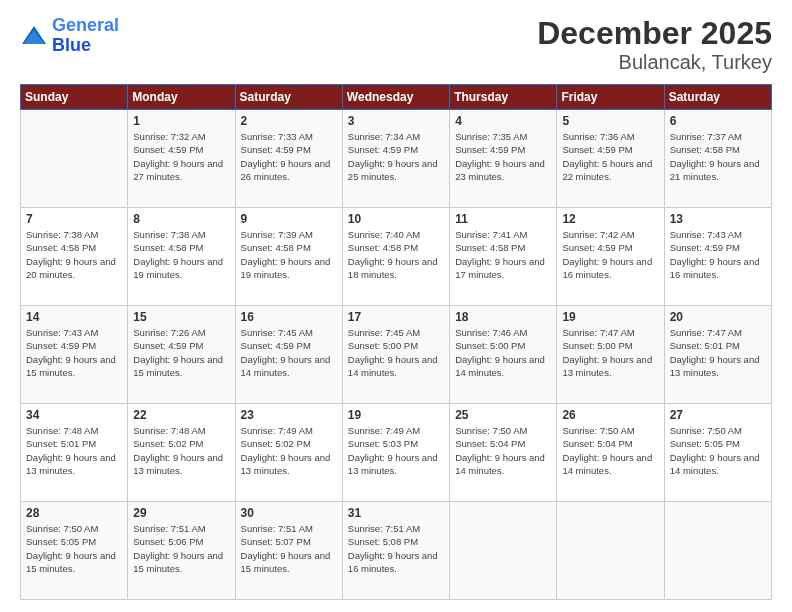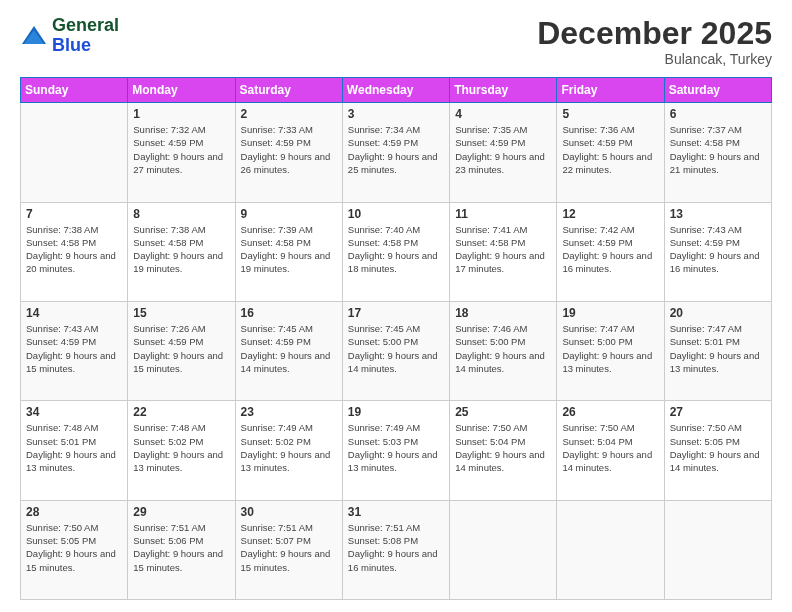--- a/index.html
+++ b/index.html
@@ -26,49 +26,49 @@
     .logo {
       display: flex;
       align-items: center;
       gap: 4px;
     }
     .logo-text {
       font-size: 18px;
       font-weight: bold;
       line-height: 1.1;
     }
-    .logo-general { color: #14532d; }
+    .logo-general { color: #3b82f6; }
     .logo-blue { color: #1d4ed8; }
     .logo-icon {
       width: 28px;
       height: 28px;
     }
     .title-area {
       text-align: right;
     }
     .month-title {
       font-size: 32px;
       font-weight: bold;
       color: #333;
       line-height: 1.1;
       text-align: right;
     }
     .subtitle {
-      font-size: 14px;
+      font-size: 20px;
       color: #555;
     }
     .calendar {
       flex: 1;
       border: 1px solid #ccc;
       border-collapse: collapse;
       width: 100%;
       table-layout: fixed;
     }
     .calendar thead tr th {
-      background-color: #d946ef;
+      background-color: #7f1d1d;
       color: #fff;
       font-size: 12px;
       font-weight: bold;
       padding: 5px 4px;
       text-align: left;
       border: 1px solid #1a72c9;
     }
     .calendar tbody tr td {
       vertical-align: top;
       border: 1px solid #ccc;

